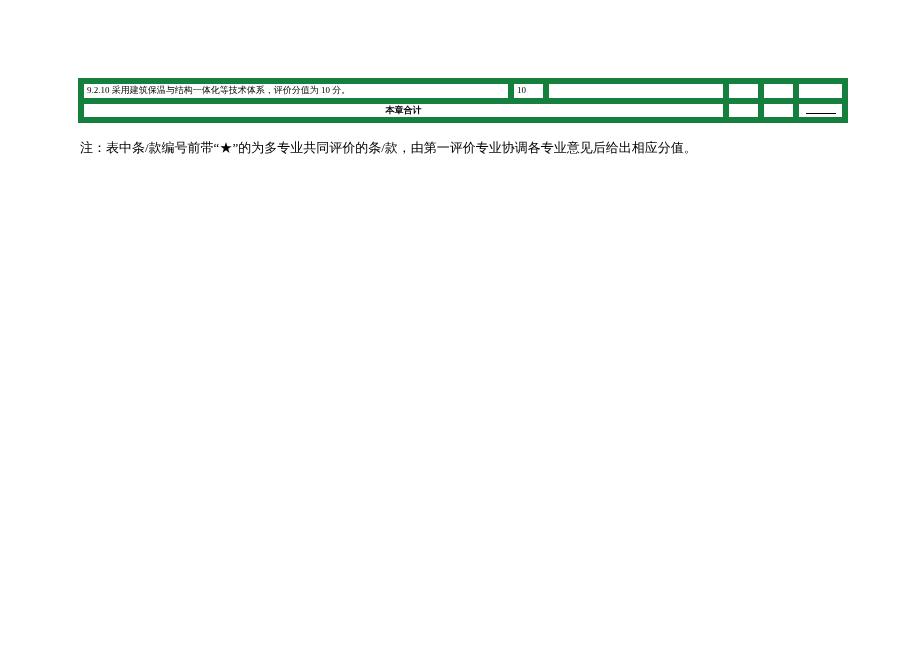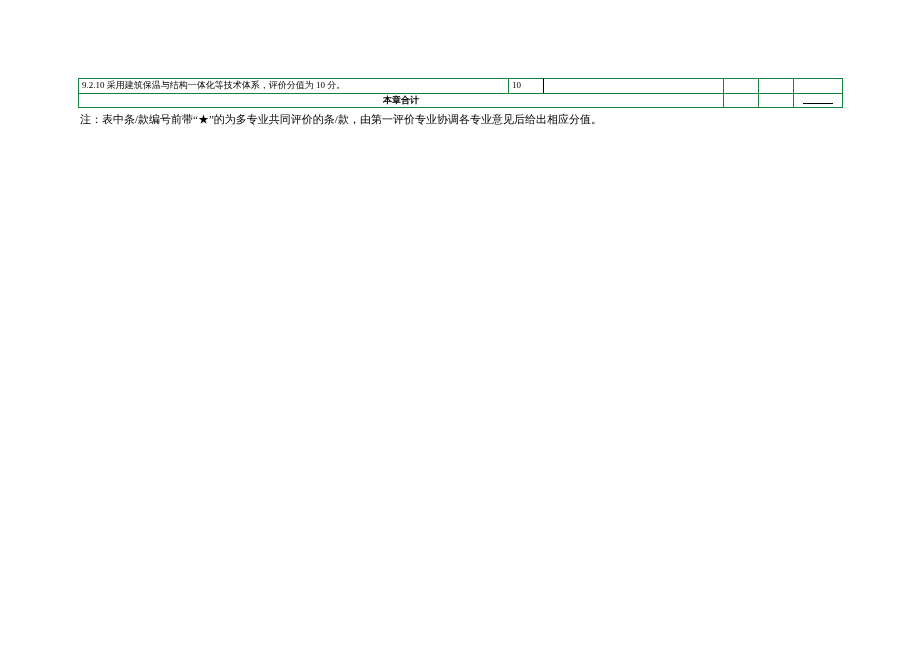--- a/index.html
+++ b/index.html
@@ -20,21 +20,21 @@
       top: 78px;
       left: 78px;
       width: 764px;
     }
     table {
       border-collapse: collapse;
       width: 100%;
       table-layout: fixed;
     }
     td {
-      border: 1px solid #15803d;
+      border: 6px solid #15803d;
       padding: 1px 3px;
       vertical-align: middle;
       overflow: hidden;
       white-space: nowrap;
       line-height: 1.3;
     }
     .row1 {
       height: 11px;
     }
     .row2 {
@@ -68,22 +68,22 @@
     }
     .underline-mark {
       position: absolute;
       bottom: 3px;
       left: 50%;
       transform: translateX(-50%);
       width: 30px;
       border-bottom: 1.2px solid #000;
     }
     .footnote {
-      margin-top: 4px;
-      font-size: 11px;
+      margin-top: 16px;
+      font-size: 13px;
       line-height: 1.4;
       padding-left: 2px;
     }
   </style>
 </head>
 <body>
 
 <div class="page-container">
   <table>
     <colgroup>

